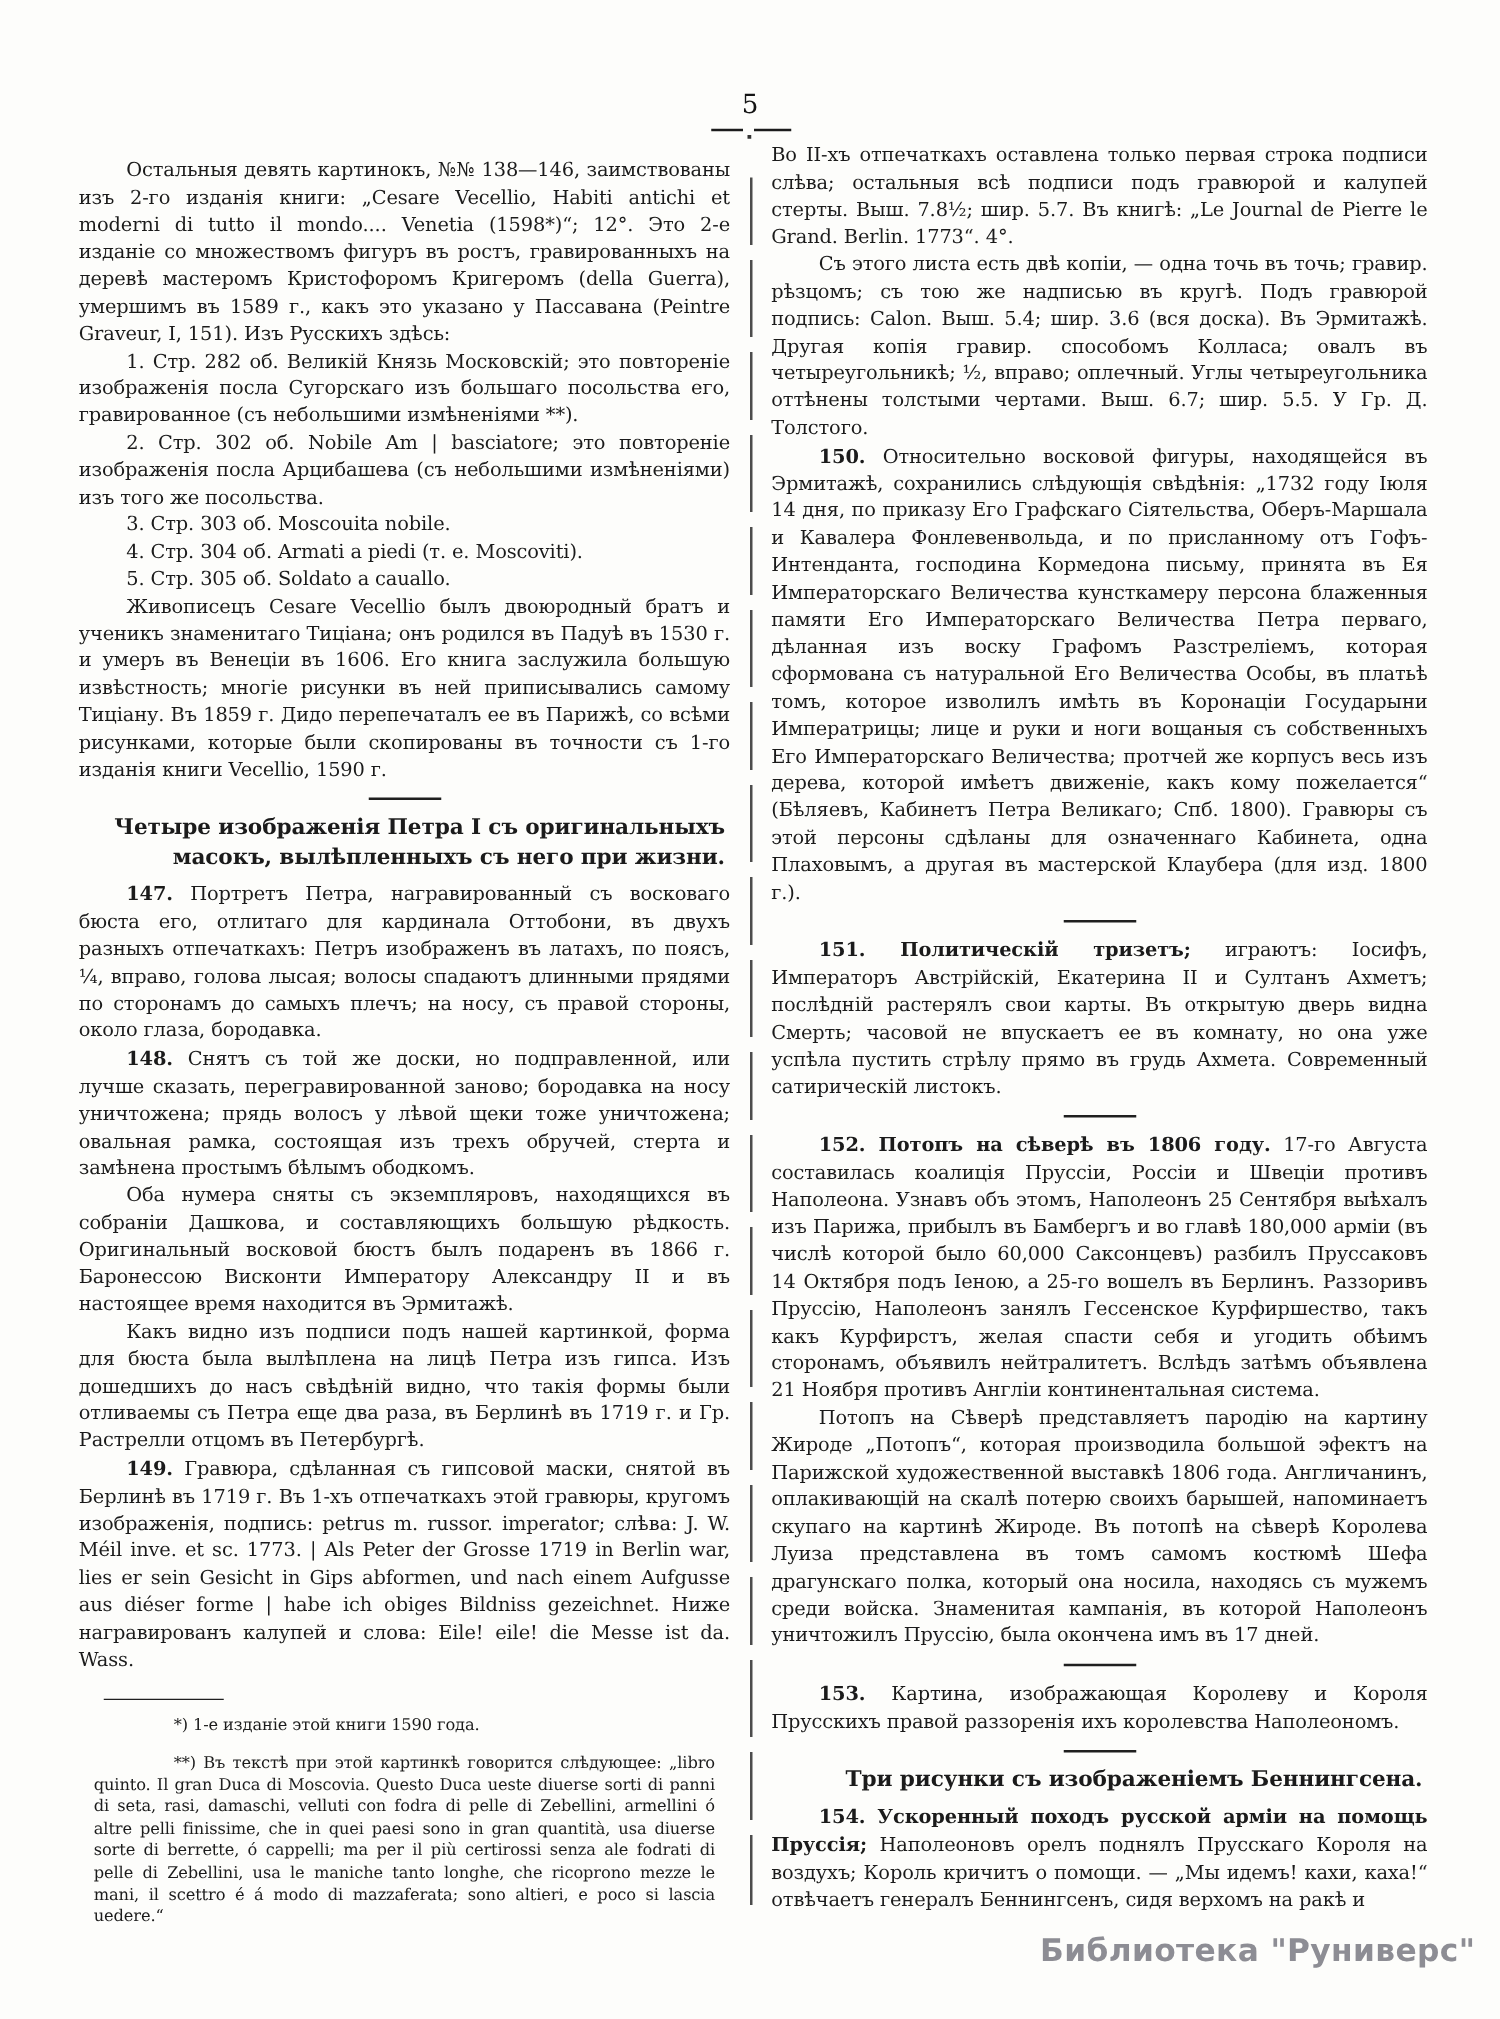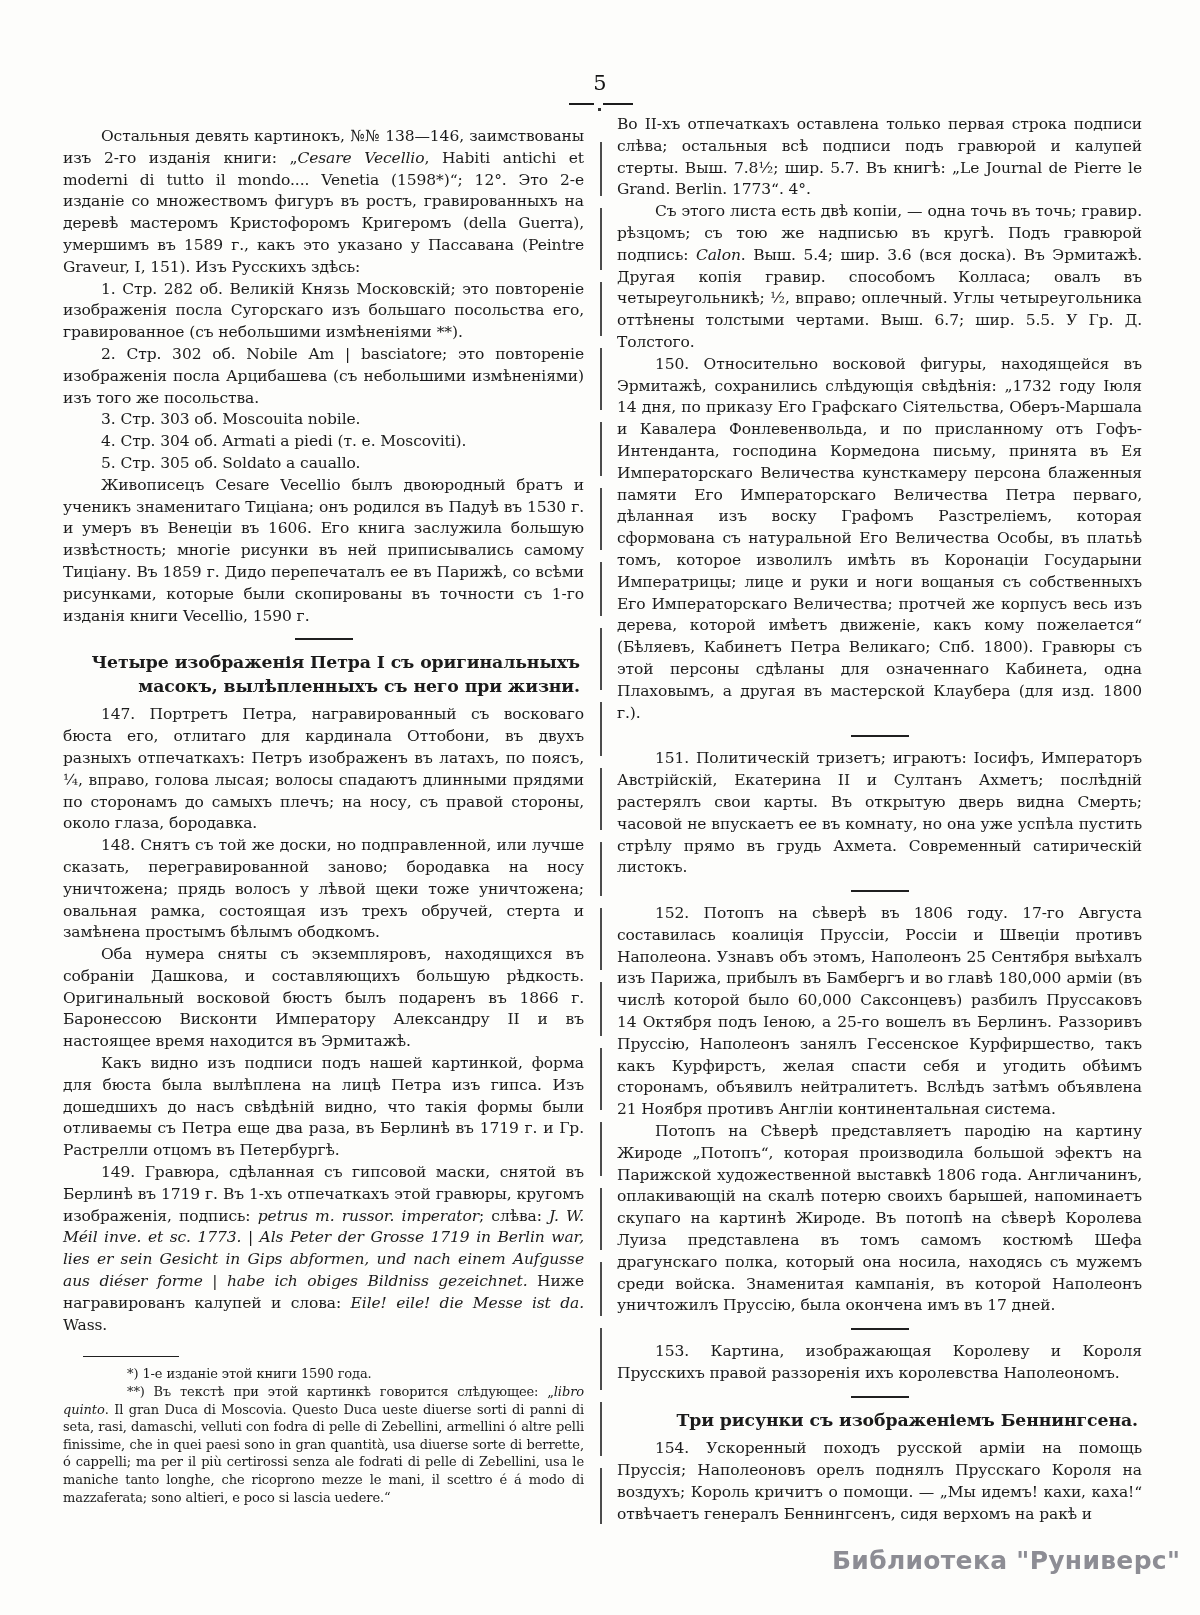--- a/index.html
+++ b/index.html
@@ -26,37 +26,37 @@
     position:absolute;
     font-size:15.5px;line-height:21.8px;
     letter-spacing:-0.1px;
   }
   .col-left{left:63px;top:126px;width:521px;}
   .col-right{left:617px;top:114px;width:525px;}
   .col p.body{
     margin:0;text-indent:38px;text-align:justify;
   }
   .col p.noindent{text-indent:0;}
-  .col .bold{font-weight:normal;}
-  .col .ital{font-style:italic;}
+  .col .bold{font-weight:bold;}
+  .col .ital{}
   .sec{
     font-weight:bold;text-align:right;
     font-size:17.3px;line-height:23.5px;
     margin:8px 4px 6px;
   }
   .divider{
     width:58px;height:0;border-top:2px solid #1f1f1f;
     margin:11px auto;
   }
   .fnrule{
     width:96px;height:0;border-top:1.5px solid #1f1f1f;
     margin:20px 0 8px 20px;
   }
   .col p.footnote{
-    margin:0;font-size:13px;line-height:17.6px;
+    margin:12px;font-size:13px;line-height:17.6px;
     text-align:justify;text-indent:64px;
   }
   .gutter-artifact{
     position:absolute;left:600px;top:142px;width:2px;height:1382px;
     background:repeating-linear-gradient(to bottom,
       #2d2d2d 0 54px,transparent 54px 66px,
       #2d2d2d 66px 128px,transparent 128px 140px);
     opacity:.85;
   }
   .watermark{

